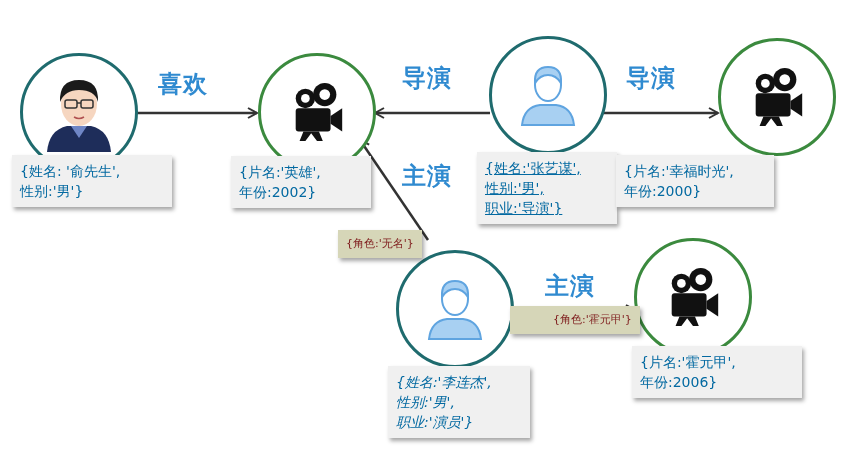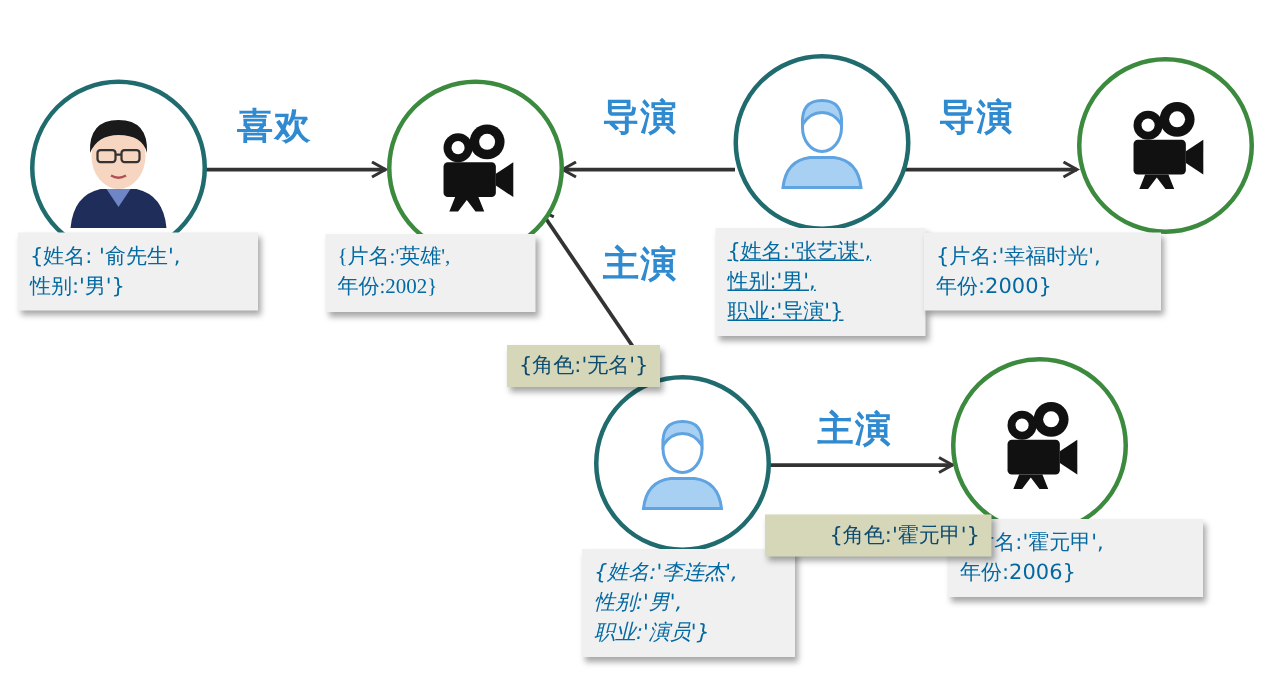--- a/index.html
+++ b/index.html
@@ -1,21 +1,21 @@
 <!DOCTYPE html>
 <html><head>
 <meta charset="utf-8">
 <style>
   html, body { margin:0; padding:0; background:#ffffff; }
   body { width:841px; height:456px; position:relative; overflow:hidden; font-family:"DejaVu Sans", sans-serif; }
   .node { position:absolute; border-radius:50%; background:#fff; box-sizing:border-box; display:flex; align-items:center; justify-content:center; }
   .node.person { border:3px solid #1f6b6e; }
   .node.movie { border:3px solid #3b8a3e; }
   .prop { position:absolute; background:#f0f0f0; color:#0369a1; font-size:14px; line-height:20px; padding:6px 8px; box-shadow:2px 3px 4px rgba(0,0,0,0.35); box-sizing:border-box; white-space:pre; }
-  .edge-prop { position:absolute; background:#d6d6b8; color:#0c4a6e; font-size:14px; line-height:20px; padding:4px 8px; box-shadow:2px 3px 4px rgba(0,0,0,0.35); white-space:pre; }
+  .edge-prop { position:absolute; background:#d6d6b8; color:#7f1d1d; font-size:11px; line-height:20px; padding:4px 8px; box-shadow:2px 3px 4px rgba(0,0,0,0.35); white-space:pre; }
   .rel-label { position:absolute; color:#2f8ad0; font-size:24px; font-weight:bold; letter-spacing:1px; }
   svg.edges { position:absolute; left:0; top:0; }
 </style>
 </head>
 <body>
 
 <svg class="edges" width="841" height="456">
   <defs>
     <marker id="arr" markerWidth="12" markerHeight="12" refX="10" refY="6" orient="auto" markerUnits="userSpaceOnUse">
       <path d="M1,1 L10,6 L1,11" fill="none" stroke="#333" stroke-width="2"></path>
@@ -53,21 +53,21 @@
   <svg width="62" height="62" viewBox="0 0 64 64">
     <circle cx="20" cy="18" r="10" fill="#111"></circle>
       <circle cx="20" cy="18" r="4.5" fill="#fff"></circle>
     <circle cx="40" cy="14" r="12" fill="#111"></circle>
       <circle cx="40" cy="14" r="5.5" fill="#fff"></circle>
     <rect x="10" y="28" width="36" height="24" rx="3" fill="#111"></rect>
     <path d="M46,36 L58,28 L58,52 L46,44 Z" fill="#111"></path>
     <path d="M18,52 L14,62 L20,62 L26,54 L32,62 L38,62 L34,52 Z" fill="#111"></path>
   </svg>
 </div>
-<div class="prop" style="left:217px;top:156px;width:140px;font-family:Liberation Serif, serif;">{片名:'英雄',
+<div class="prop" style="left:231px;top:156px;width:140px;">{片名:'英雄',
 年份:2002}</div>
 
 <div class="node person" style="left:489px;top:36px;width:118px;height:118px;">
   <svg width="60" height="64" viewBox="0 0 60 64">
     <path d="M4,62 Q6,44 22,42 L38,42 Q54,44 56,62 Z" fill="#a8d0f2" stroke="#5fa4e0" stroke-width="2"></path>
     <ellipse cx="30" cy="22" rx="13" ry="16" fill="#fff" stroke="#5fa4e0" stroke-width="2"></ellipse>
     <path d="M17,20 Q16,4 30,4 Q44,4 43,20 Q38,12 30,12 Q22,12 17,20 Z" fill="#a8d0f2" stroke="#5fa4e0" stroke-width="2"></path>
   </svg>
 </div>
 <div class="prop" style="left:477px;top:152px;width:140px;text-decoration:underline;">{姓名:'张艺谋',
@@ -107,13 +107,13 @@
       <circle cx="40" cy="14" r="5.5" fill="#fff"></circle>
     <rect x="10" y="28" width="36" height="24" rx="3" fill="#111"></rect>
     <path d="M46,36 L58,28 L58,52 L46,44 Z" fill="#111"></path>
     <path d="M18,52 L14,62 L20,62 L26,54 L32,62 L38,62 L34,52 Z" fill="#111"></path>
   </svg>
 </div>
 <div class="prop" style="left:632px;top:346px;width:170px;">{片名:'霍元甲',
 年份:2006}</div>
 
 <div class="edge-prop" style="left:338px;top:230px;">{角色:'无名'}</div>
-<div class="edge-prop" style="left:510px;top:343px;padding-left:43px;">{角色:'霍元甲'}</div>
+<div class="edge-prop" style="left:510px;top:306px;padding-left:43px;">{角色:'霍元甲'}</div>
 
 </body></html>

